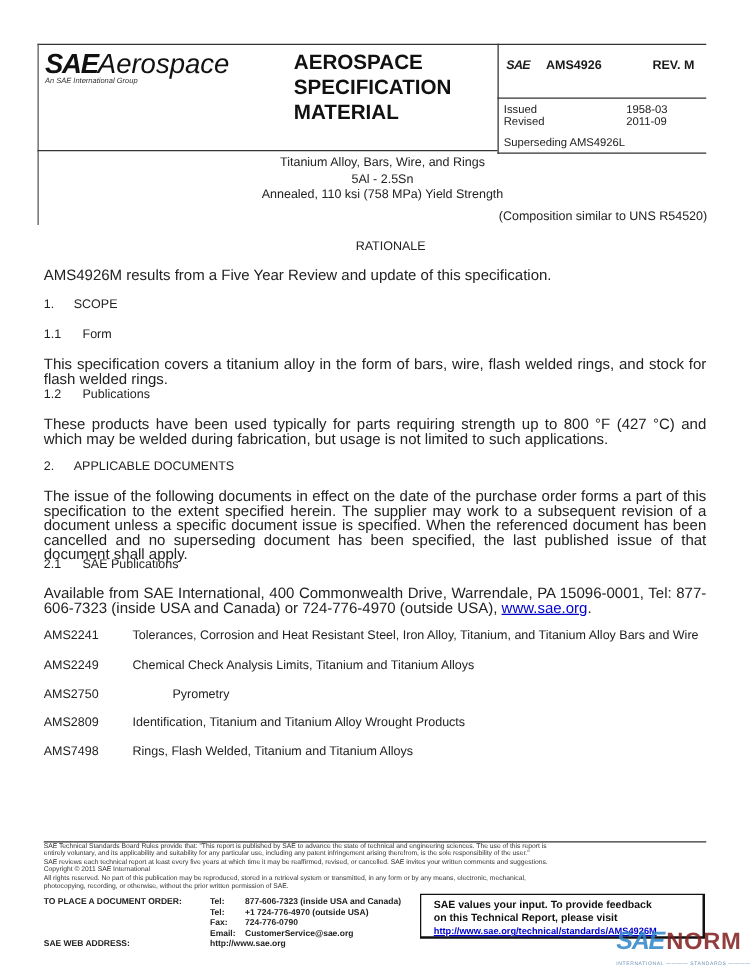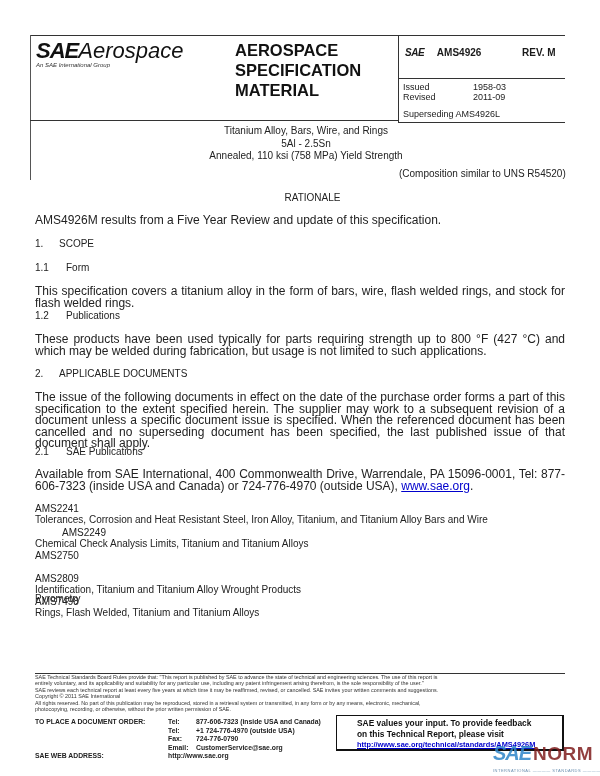--- a/index.html
+++ b/index.html
@@ -21,47 +21,47 @@
   .logo-sub { font-size:6px; font-style:italic; color:#333; margin-top:-2px; }
 
   .ams-title { left:235px; top:40px; font-weight:bold; font-size:16.5px; line-height:20px; color:#111; }
 
   .rhead { left:405px; top:47px; font-size:10px; font-weight:bold; }
   .sae-mini { font-weight:bold; font-style:italic; font-size:10px; letter-spacing:-0.5px; }
   .rhead .num { margin-left:10px; font-weight:bold; }
   .rhead .rev { position:absolute; left:117px; top:0; width:60px; }
 
   .dates { left:403px; top:82px; font-size:9px; line-height:10px; color:#222; }
-  .dates .row { display:flex; }
+  .dates .row { display:flex;gap:28px; }
   .dates .lbl { width:70px; }
   .super { left:403px; top:109px; font-size:9px; color:#222; }
 
   .title-block { left:190px; top:125px; width:232px; text-align:center; font-size:10px; line-height:12.5px; color:#222; }
   .composition { left:399px; top:168px; font-size:10px; color:#222; }
   .rationale { left:200px; top:192px; width:225px; text-align:center; font-size:10px; color:#222; }
 
   .p { left:35px; width:530px; font-size:12px; line-height:11.5px; color:#222; text-align:justify; }
   .h { left:35px; font-size:10px; color:#222; }
   .h .n { display:inline-block; width:24px; }
   .h .n2 { display:inline-block; width:31px; }
   a { color:#0000cc; text-decoration:underline; }
 
-  .ref-row { left:35px; font-size:10px; color:#222; display:flex;flex-direction:column; }
+  .ref-row { left:35px; font-size:10px; color:#222; display:flex; }
   .ref-row .code { width:71px; }
 
   .foot-line { left:35px; top:673px; width:530px; height:1px; background:#333; }
   .fine { left:35px; top:674px; width:530px; font-size:5.4px; line-height:6.4px; color:#333; }
   .order { left:35px; top:718px; font-size:6.8px; line-height:8.5px; color:#222; font-weight:bold; }
   .order .lbl { position:absolute; left:0; width:130px; }
   .contact { left:168px; top:718px; font-size:6.8px; line-height:8.5px; color:#222; font-weight:bold; }
   .contact .row { display:flex; }
   .contact .k { width:28px; }
 
   .feedback { left:336px; top:715px; width:228px; height:36px; border:1px solid #111; border-right:2px solid #111; border-bottom:2px solid #111;
-              font-size:8.4px; line-height:10.5px; font-weight:bold; padding:2px 20px; box-sizing:border-box; color:#111; }
+              font-size:8.4px; line-height:10.5px; font-weight:bold; padding:2px 10px; box-sizing:border-box; color:#111; }
   .feedback a { font-size:7.4px; }
   .watermark { left:493px; top:742px; width:107px; height:34px; }
   .wm-sae { position:absolute; left:0; top:0; font-weight:bold; font-style:italic; font-size:20px; color:#2e86c9; opacity:0.85; letter-spacing:-1px; }
   .wm-norm { position:absolute; left:40px; top:1px; font-weight:bold; font-size:19px; color:#7f1d1d; opacity:0.85; letter-spacing:0.5px; }
   .wm-sub { position:absolute; left:0; top:26px; font-size:4px; color:#6a8fb0; letter-spacing:0.5px; white-space:nowrap; }
 </style>
 </head>
 <body>
 
 <div class="abs hdr-top"></div>
@@ -132,21 +132,21 @@
 
 <div class="abs h" style="top:446px;">
   <span class="n2">2.1</span><span>SAE Publications</span>
 </div>
 <div class="abs p" style="top:469px;"><span>Available from SAE International, 400 Commonwealth Drive, Warrendale, PA 15096-0001, Tel: 877-606-7323 (inside USA and Canada) or 724-776-4970 (outside USA), </span><a>www.sae.org</a><span>.</span></div>
 
 <div class="abs ref-row" style="top:503px;">
   <span class="code">AMS2241</span>
     <span>Tolerances, Corrosion and Heat Resistant Steel, Iron Alloy, Titanium, and Titanium Alloy Bars and Wire</span>
 </div>
-<div class="abs ref-row" style="top:527px;text-align:right;">
+<div class="abs ref-row" style="top:527px;">
   <span class="code">AMS2249</span>
     <span>Chemical Check Analysis Limits, Titanium and Titanium Alloys</span>
 </div>
 <div class="abs ref-row" style="top:550px;gap:32px;">
   <span class="code">AMS2750</span>
     <span>Pyrometry</span>
 </div>
 <div class="abs ref-row" style="top:573px;">
   <span class="code">AMS2809</span>
     <span>Identification, Titanium and Titanium Alloy Wrought Products</span>

